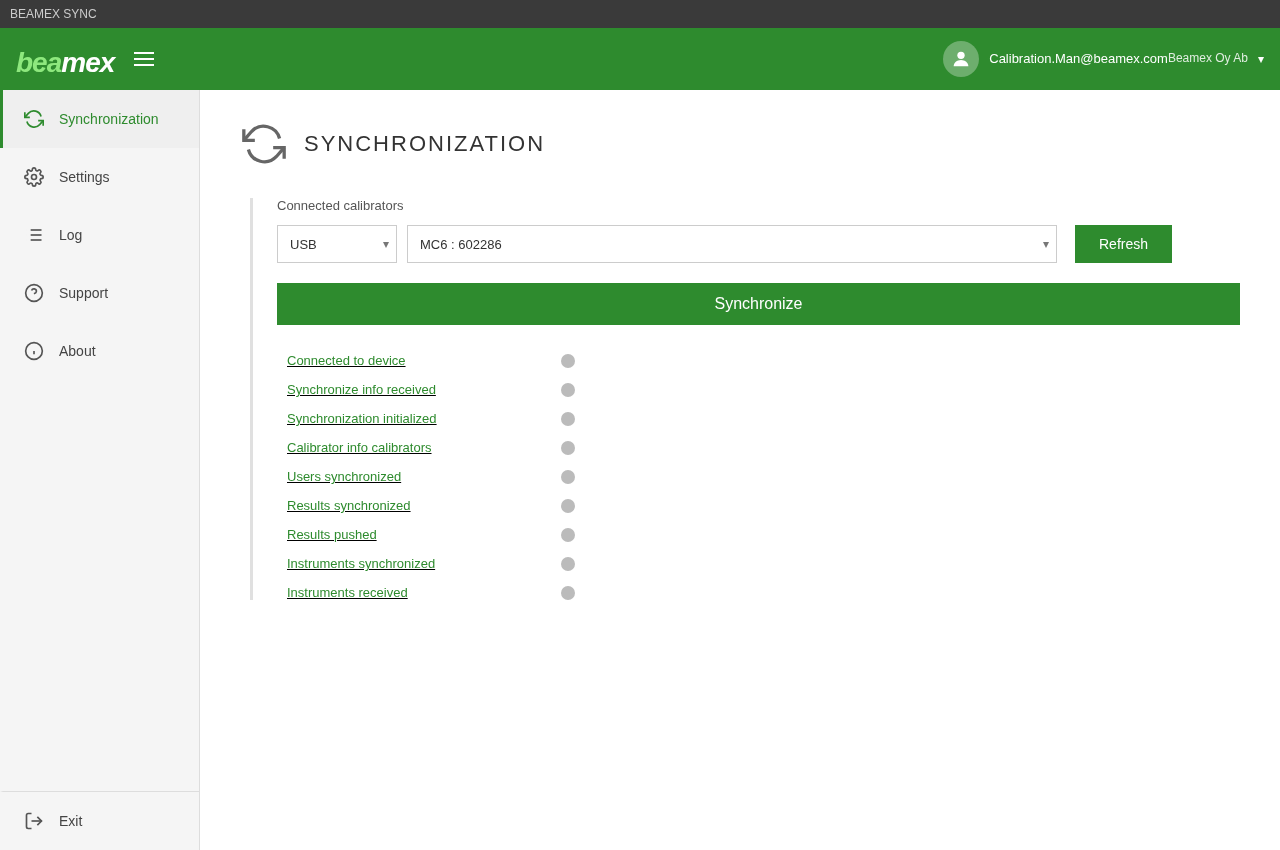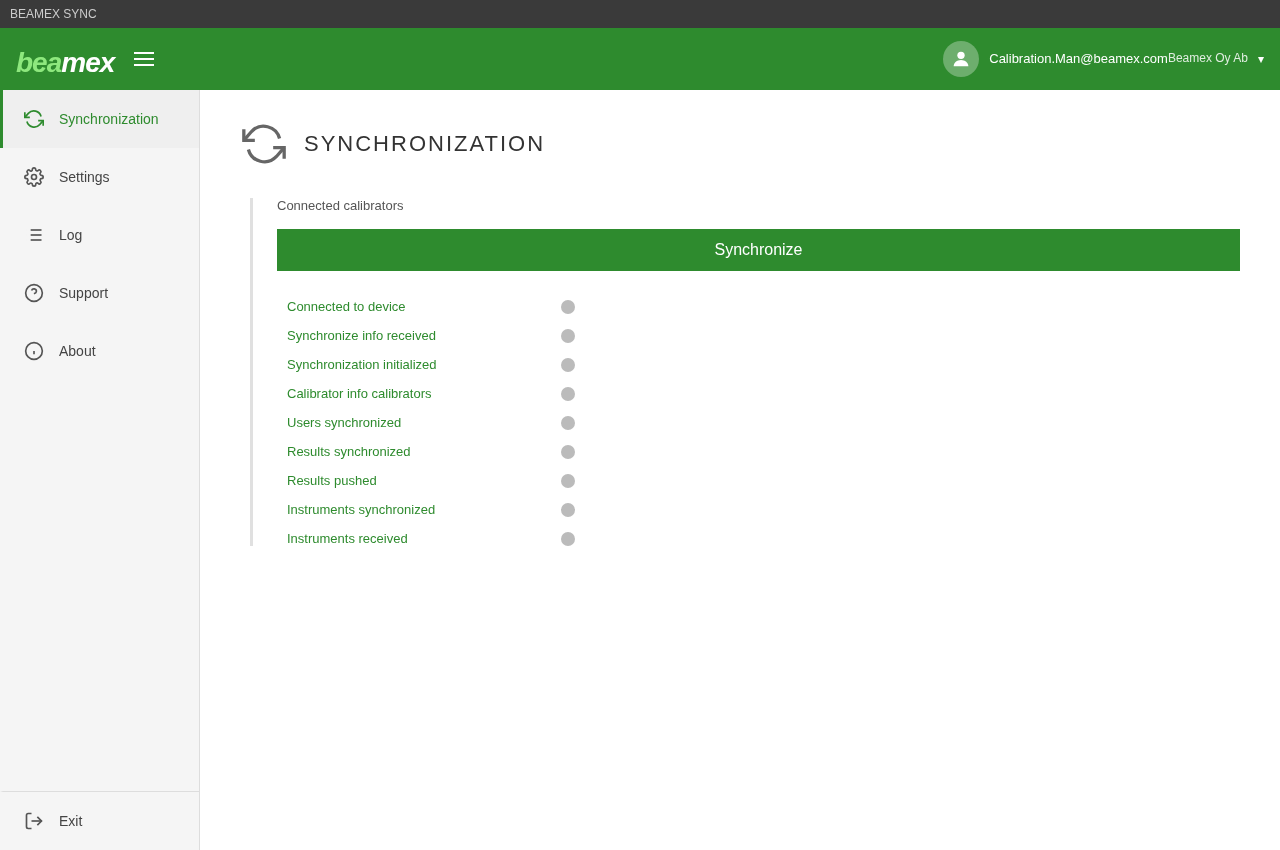--- a/index.html
+++ b/index.html
@@ -284,20 +284,21 @@
       display: flex;
       flex-direction: column;
       gap: 14px;
       padding-left: 10px;
     }
 
     .status-item {
       display: flex;
       align-items: center;
       gap: 14px;
+      text-decoration: underline;
     }
 
     .status-label {
       font-size: 13px;
       color: #2e8b2e;
       width: 260px;
     }
 
     .status-dot {
       width: 14px;
@@ -428,20 +429,35 @@
               <path d="M23 20v-6h-6"></path>
             <path d="M20.5 9A9 9 0 0 0 5.2 5.2L1 10m22 4l-4.2 4.8A9 9 0 0 1 3.5 15"></path>
           </svg>
         </div>
         <h1 id="page-title">SYNCHRONIZATION</h1>
       </div>
 
       <div id="content-inner">
         <div class="section-label">Connected calibrators</div>
 
+        <div class="connected-row">
+          <div class="select-wrapper">
+            <select id="usb-select">
+              <option>USB</option>
+            </select>
+          </div>
+
+          <div class="select-wrapper">
+            <select id="device-select">
+              <option>MC6 : 602286</option>
+            </select>
+          </div>
+
+          <button id="refresh-btn">Refresh</button>
+        </div>
 
         <button id="synchronize-btn">Synchronize</button>
 
         <div class="status-list">
         <div class="status-item">
               <span class="status-label">Connected to device</span>
               <span class="status-dot"></span>
             </div>
             <div class="status-item">
               <span class="status-label">Synchronize info received</span>

